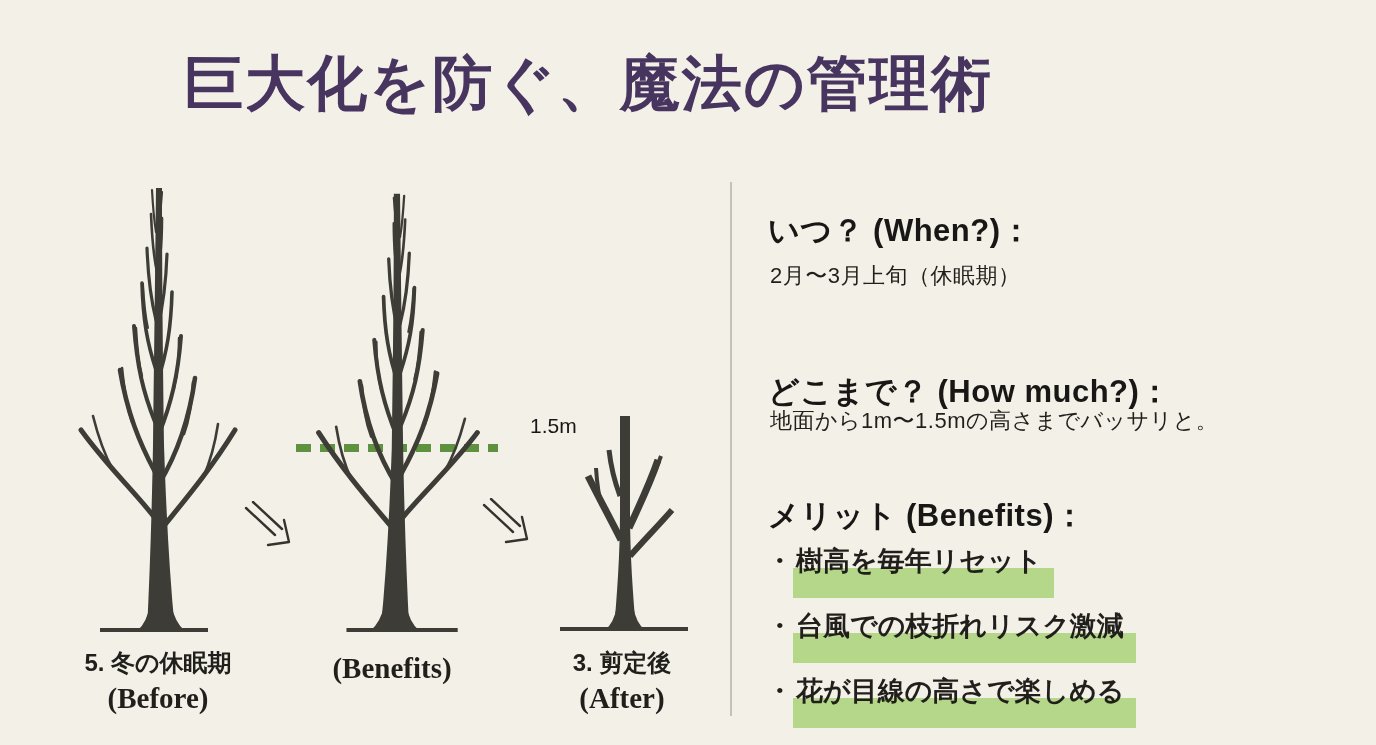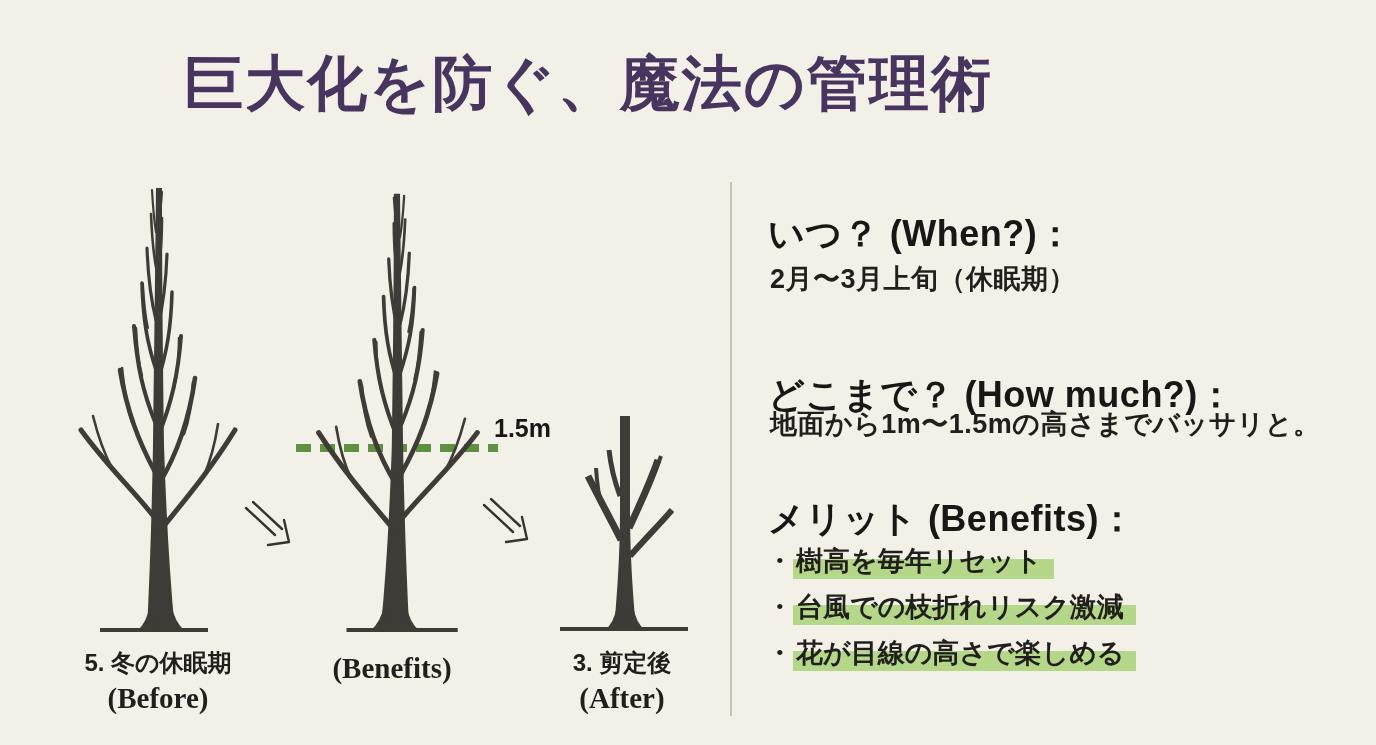--- a/index.html
+++ b/index.html
@@ -30,44 +30,44 @@
     color:var(--title);
   }
   .step-label{
     text-align:center;
     font-size:24px;font-weight:700;
     line-height:30px;
     color:var(--text);
   }
   .step-label .caption{font-size:29px;margin-top:5px;font-family:Liberation Serif, serif;}
   .height-label{
-    font-size:25px;font-weight:700;color:#181715;
+    font-size:21px;font-weight:400;color:#181715;margin-left:36px;
   }
   .divider{
     left:730px;top:182px;width:2px;height:534px;
     background:var(--divider);
   }
   .sec-heading{
-    font-size:36px;font-weight:700;color:#181715;
+    font-size:31px;font-weight:700;color:#181715;
     letter-spacing:0.5px;
   }
   .sec-body{
-    font-size:27px;font-weight:700;color:var(--text);
+    font-size:22px;font-weight:400;color:var(--text);
     letter-spacing:0.5px;
   }
   .benefits{left:766px;top:544px;}
   .benefit{
     font-size:27px;font-weight:700;color:var(--text);
     line-height:34px;
     margin-bottom:11px;
     white-space:nowrap;
   }
   .benefit .hl{
     display:inline-block;
-    padding:0 12px 1px 3px;
+    padding:0 12px 20px 3px;
     background:linear-gradient(to top, var(--highlight-green) 0 56%, transparent 56%);
     text-align:right;
   }
   svg{display:block;}
 </style>
 </head>
 <body>
 
 <svg width="0" height="0" style="position:absolute" aria-hidden="true">
   <defs>

